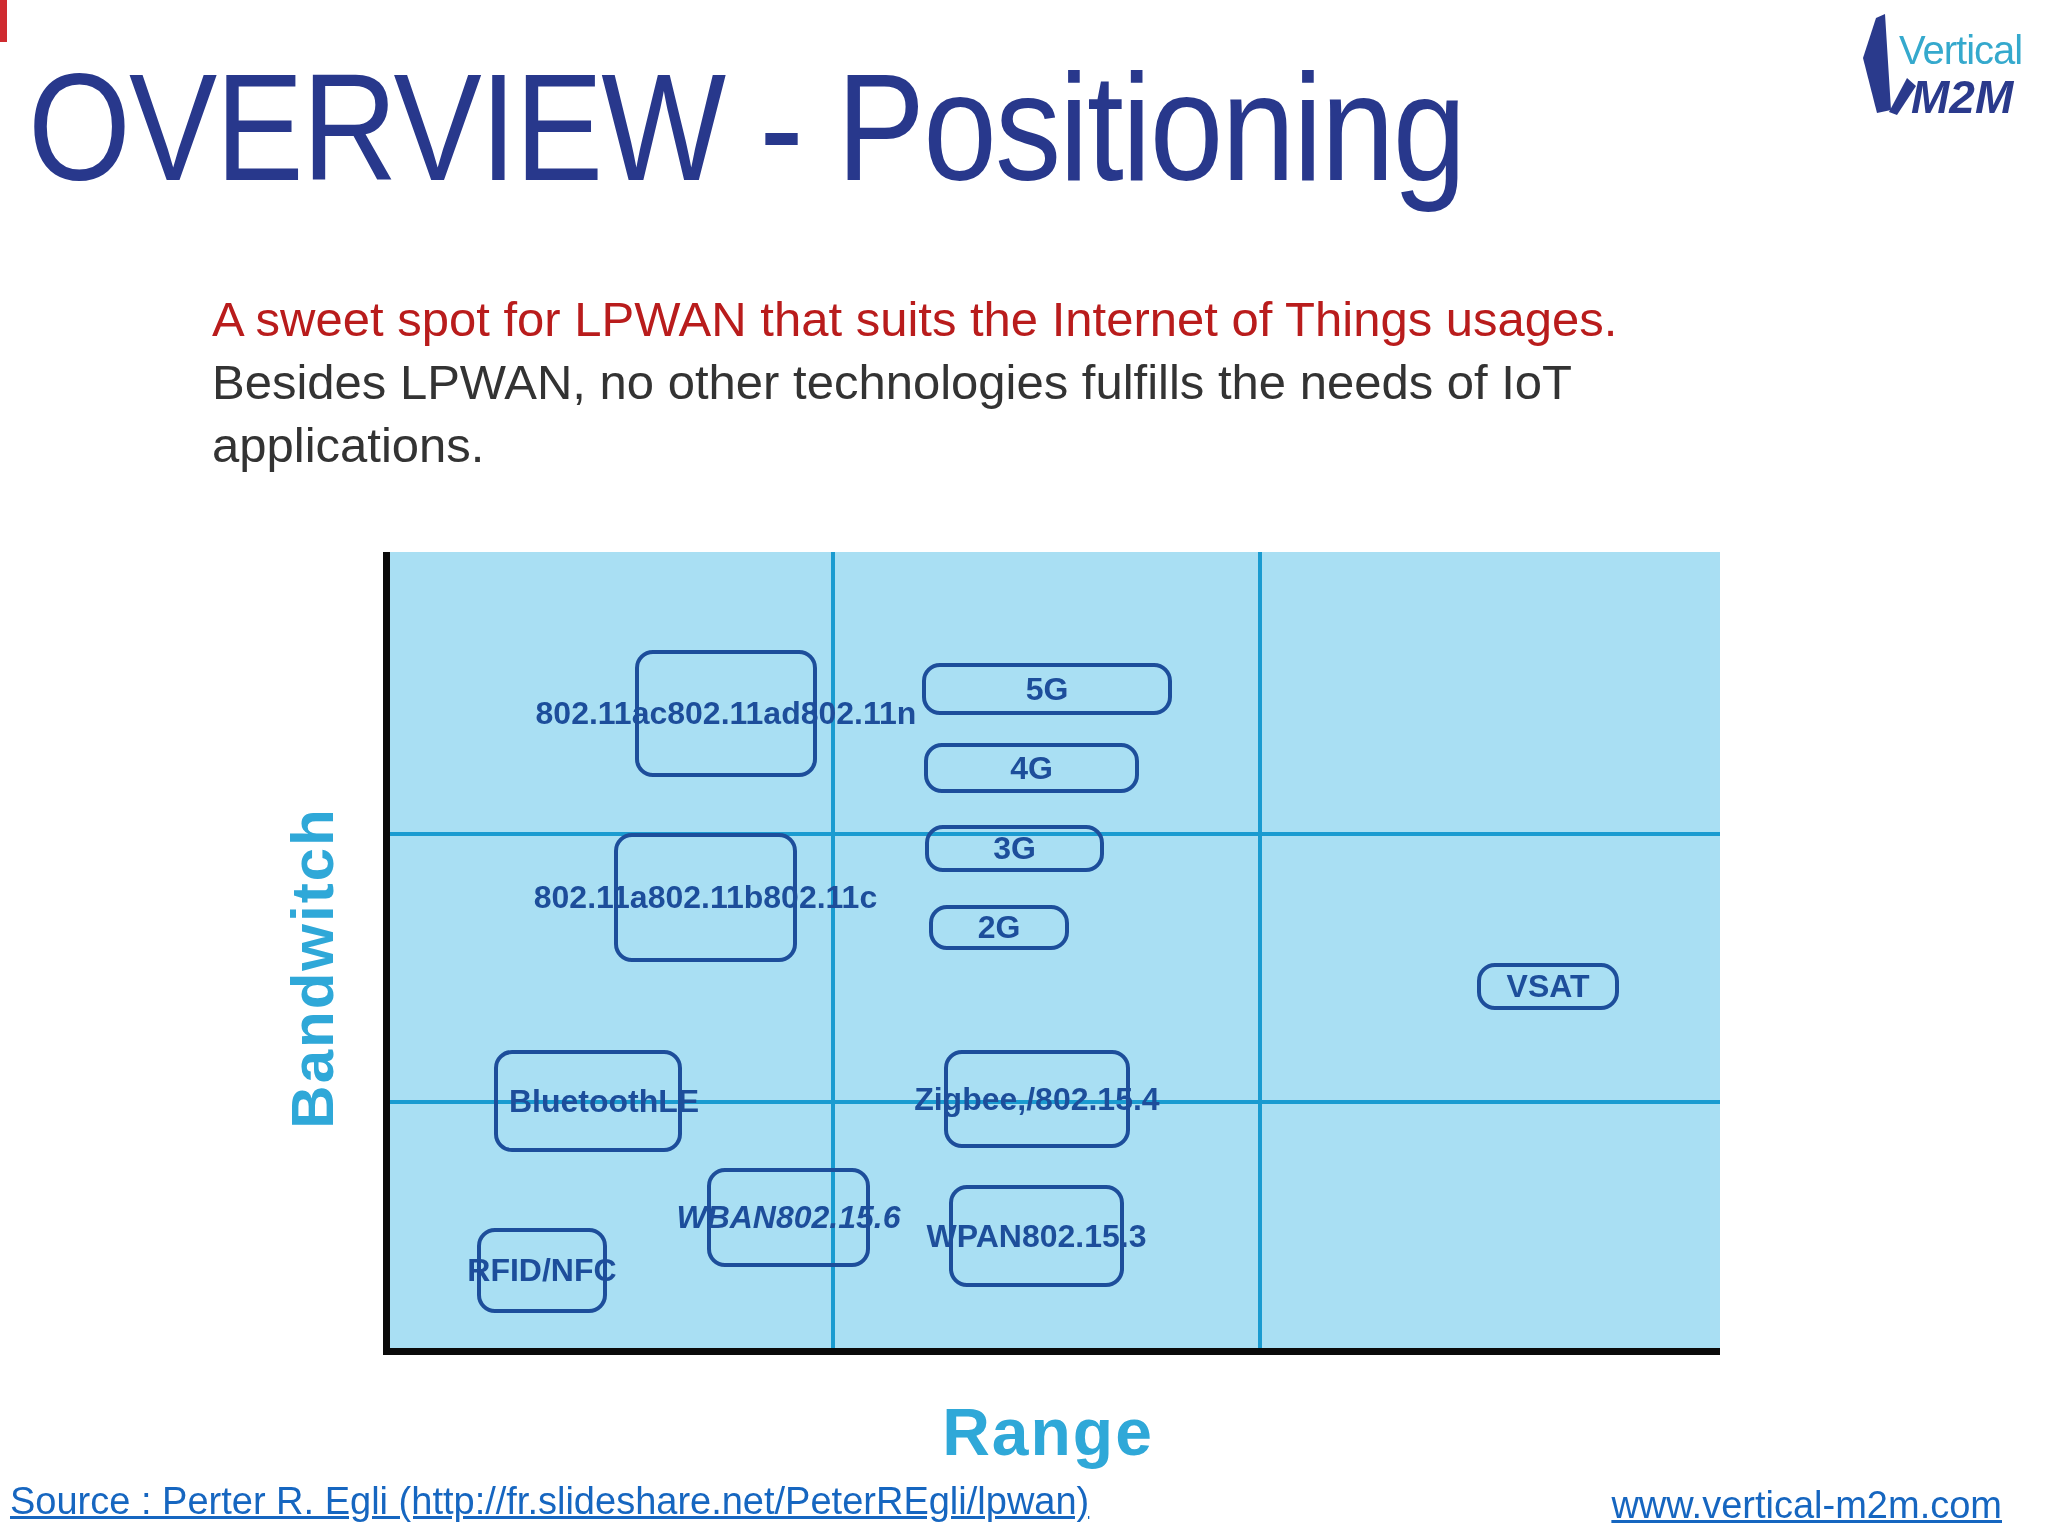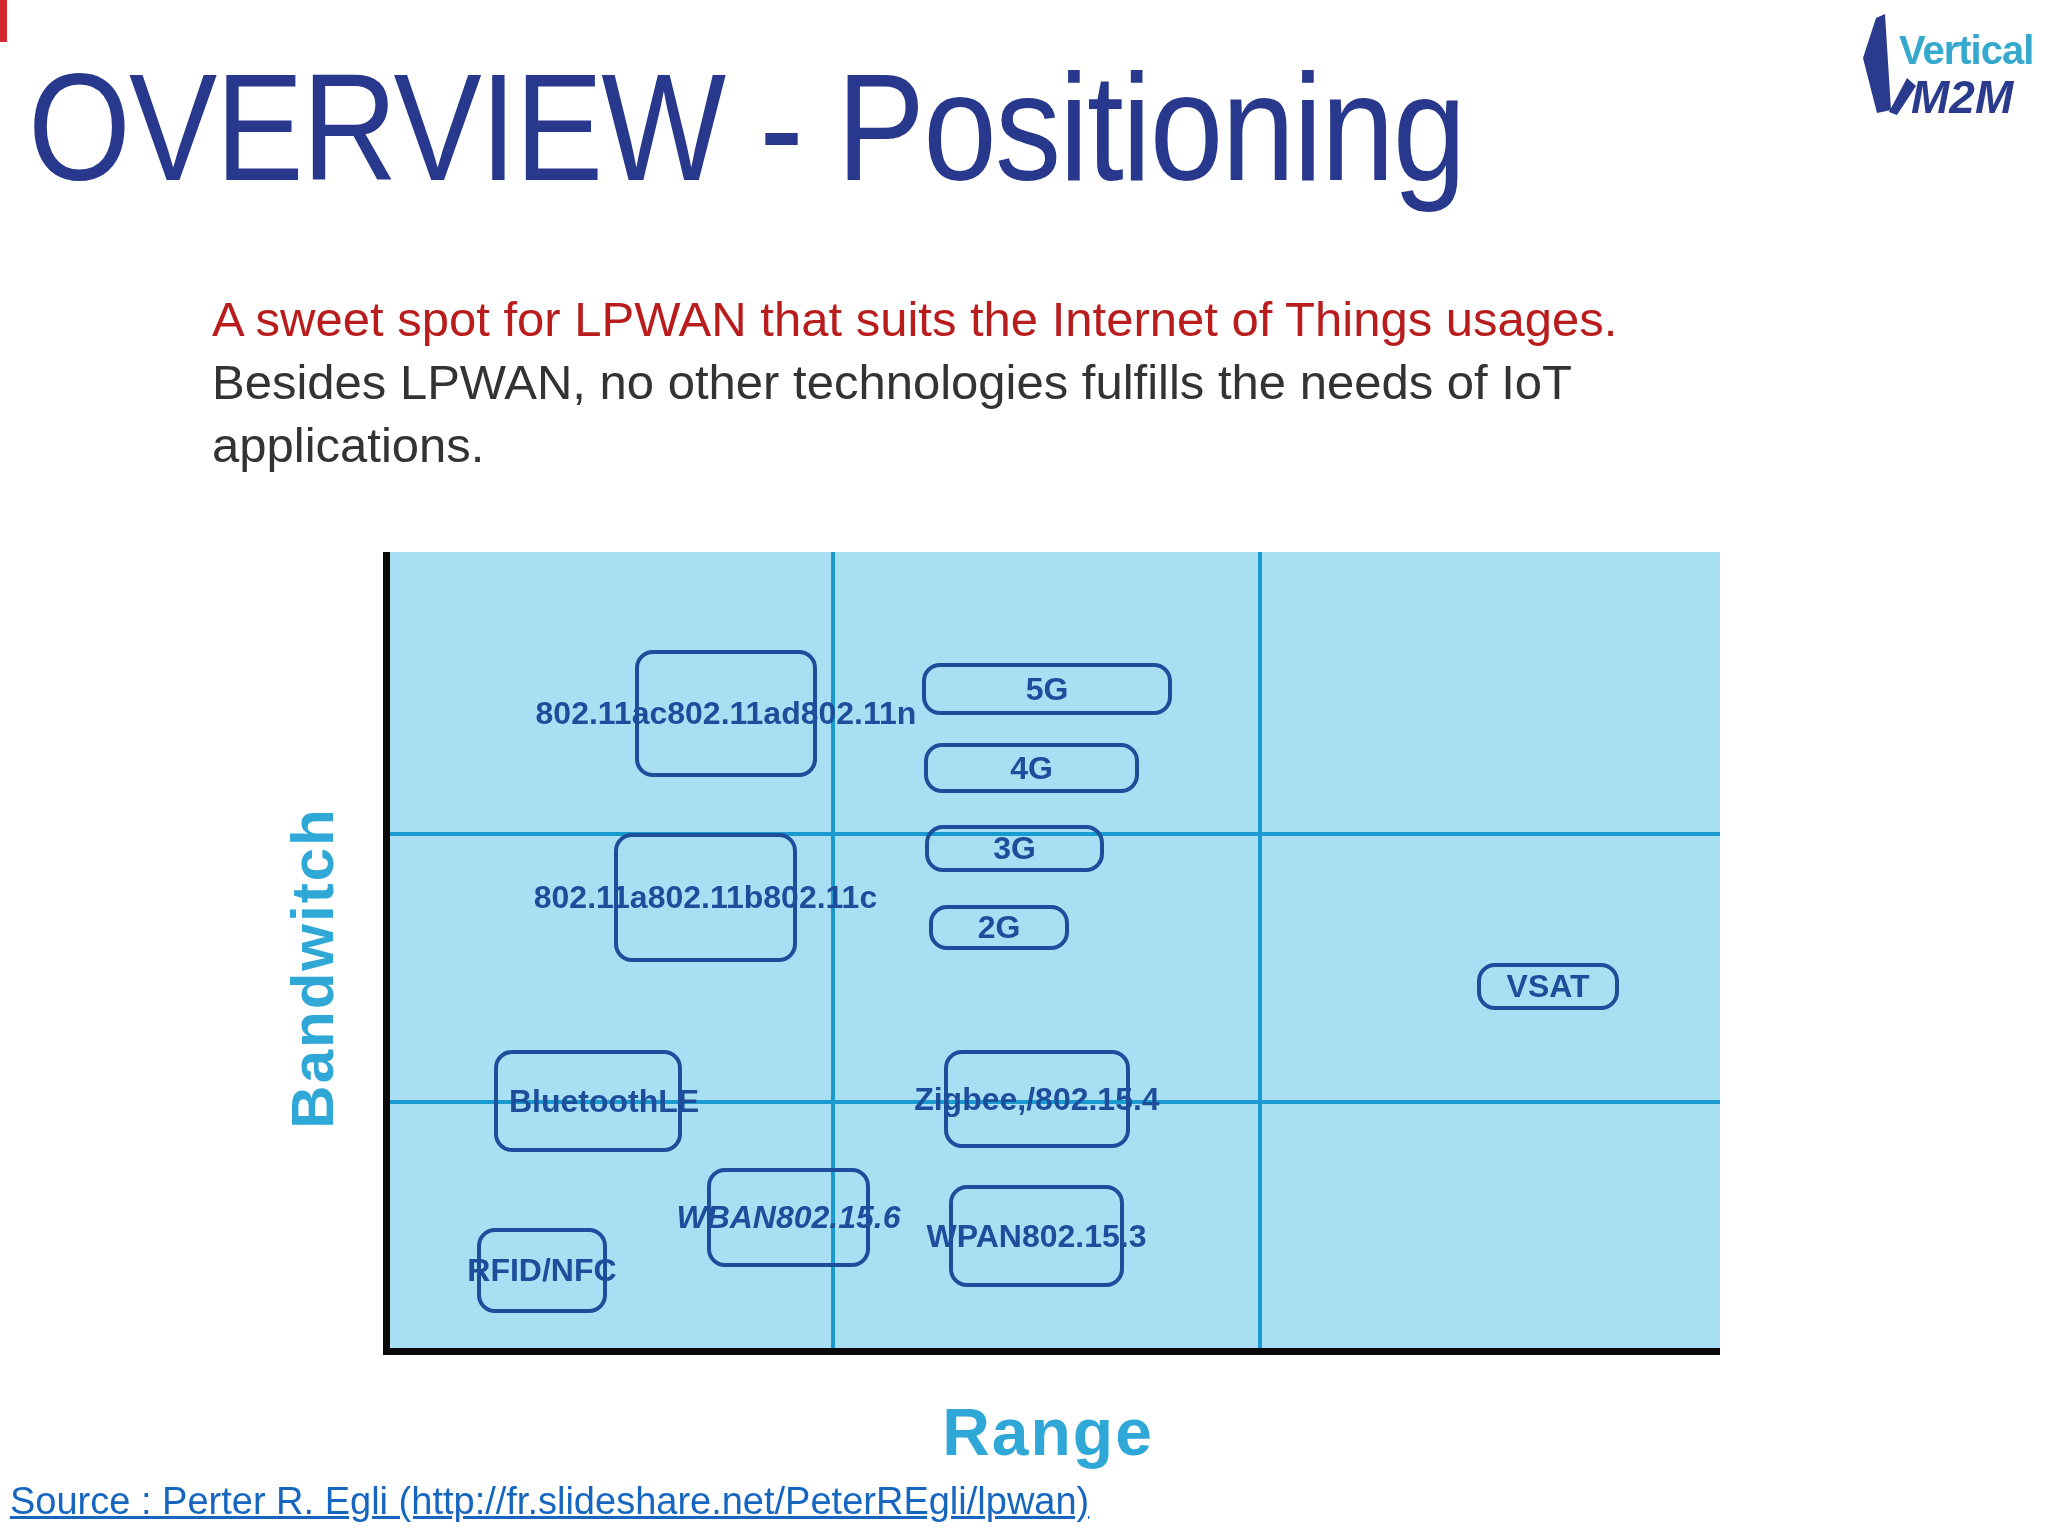--- a/index.html
+++ b/index.html
@@ -22,21 +22,21 @@
   }
   .artifact{position:absolute;left:0;top:0;width:7px;height:42px;background:var(--red);}
   .title{
     position:absolute;left:28px;top:40px;font-size:152px;line-height:1.15;
     color:var(--title-navy);font-weight:400;letter-spacing:-2px;white-space:nowrap;
     transform:scaleX(.87);transform-origin:0 0;
   }
   .logo{position:absolute;left:1855px;top:12px;width:190px;height:112px;}
   .logo svg{position:absolute;left:0;top:0;}
   .logo .word-top{
-    position:absolute;left:44px;top:16px;font-size:40px;font-weight:bold;
+    position:absolute;left:44px;top:16px;font-size:40px;font-weight:normal;
     color:var(--logo-cyan);letter-spacing:-1px;
   }
   .logo .word-bottom{
     position:absolute;left:56px;top:58px;font-size:46px;font-weight:bold;
     font-style:italic;color:var(--logo-navy);letter-spacing:0px;
   }
   .intro{position:absolute;left:212px;top:288px;width:1640px;color:var(--ink);}
   .intro .lead{font-size:49px;font-weight:normal;line-height:63px;color:#b91c1c;}
   .intro .body-line{font-size:49px;font-weight:400;line-height:63px;color:#333333;}
   .plot{
@@ -143,14 +143,15 @@
       <div class="box" style="left: 42.03%; top: 79.52%; width: 13.16%; height: 12.81%;">
         <div>WPAN</div>
         <div>802.15.3</div>
       </div>
     </div>
 
   <div class="axis-label ylab">Bandwitch</div>
   <div class="axis-label xlab">Range</div>
 
   <a href="#" class="footer-link src">Source : Perter R. Egli (http://fr.slideshare.net/PeterREgli/lpwan)</a>
+  <a href="#" class="footer-link web">www.vertical-m2m.com</a>
 
 </div>
 
 </body></html>

